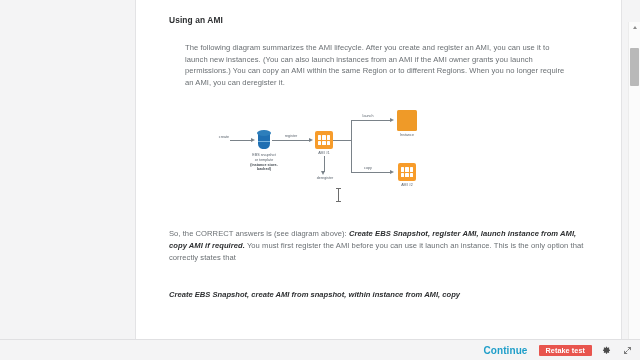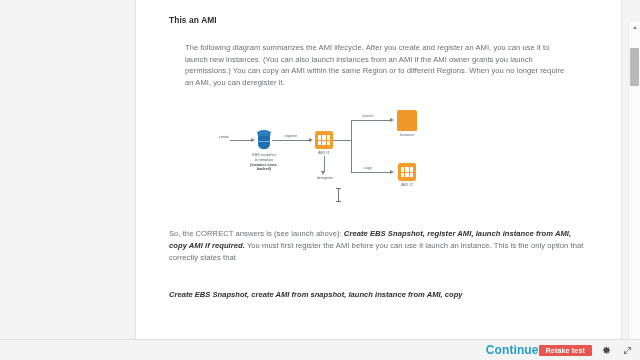--- a/index.html
+++ b/index.html
@@ -101,22 +101,22 @@
     background:#b9b9b9;border-radius:1px;
   }
 
   
   .toolbar{
     position:absolute;left:0;bottom:0;width:640px;height:20px;
     background:#f4f4f5;border-top:1px solid #e0e0e2;
     display:flex;align-items:center;justify-content:flex-end;
   }
   .continue-link{
-    font-size:12px;font-weight:bold;color:#1f9ec9;letter-spacing:.1px;
-    margin-right:0;cursor:pointer;
+    font-size:10px;font-weight:bold;color:#1f9ec9;letter-spacing:.1px;
+    margin-right:11px;cursor:pointer;
   }
   .retake-btn{
     font-size:7.2px;font-weight:bold;color:#ffffff;background:#e8554e;
     padding:1px 7px;border-radius:1px;letter-spacing:.1px;cursor:pointer;
   }
   .tb-icon{
     width:14px;height:14px;margin-left:7px;
     display:flex;align-items:center;justify-content:center;cursor:pointer;
   }
   .tb-icon svg{display:block;}
@@ -136,21 +136,21 @@
 
 <div class="screen">
 
   <div class="gutter-left"></div>
   <div class="gutter-right"></div>
 
   <div class="content-card">
     <div class="doc">
 
       <div class="article">
-        <div class="art-title">This an AMI</div>
+        <div class="art-title">Using an AMI</div>
         <p class="art-p">The following diagram summarizes the AMI lifecycle. After you create and register an AMI, you can use it to launch new instances. (You can also launch instances from an AMI if the AMI owner grants you launch permissions.) You can copy an AMI within the same Region or to different Regions. When you no longer require an AMI, you can deregister it.</p>
       </div>
 
       <div class="diagram-wrap">
         <div class="diagram">
 
           <div class="arrow-line arrow-h" style="left:14px;top:32px;width:22px;"></div>
           <div class="arrow-head" style="left:35px;top:29.5px;"></div>
           <div class="dlabel" style="left:0px;top:27px;width:16px;">create</div>
 
@@ -208,24 +208,24 @@
           <div class="dlabel" style="left:178px;top:75px;width:26px;">AMI #2</div>
 
           <div class="arrow-line arrow-v" style="left:108px;top:48px;height:16px;"></div>
           <div class="arrow-head-down" style="left:105.4px;top:63px;"></div>
           <div class="dlabel" style="left:93px;top:68px;width:32px;">deregister</div>
 
         </div>
       </div>
 
       <div class="answers">
-        <p class="ans-p"><span>So, the CORRECT answers is (see launch above): </span><span class="strong">Create EBS Snapshot, register AMI, launch instance from AMI, copy AMI if required.</span><span> You must first register the AMI before you can use it launch an instance. This is the only option that correctly states that</span></p>
+        <p class="ans-p"><span>So, the CORRECT answers is (see diagram above): </span><span class="strong">Create EBS Snapshot, register AMI, launch instance from AMI, copy AMI if required.</span><span> You must first register the AMI before you can use it launch an instance. This is the only option that correctly states that</span></p>
         <div class="ans-gap"></div>
         <div class="ans-gap"></div>
-        <p class="ans-bold-it">Create EBS Snapshot, create AMI from snapshot, launch instance from AMI, copy</p>
+        <p class="ans-bold-it">Create EBS Snapshot, create AMI from snapshot, within instance from AMI, copy</p>
       </div>
 
     </div>
   </div>
 
   <div class="scrollbar">
     <div class="sb-up">
         <div class="tri"></div>
       </div>
     <div class="sb-thumb"></div>

